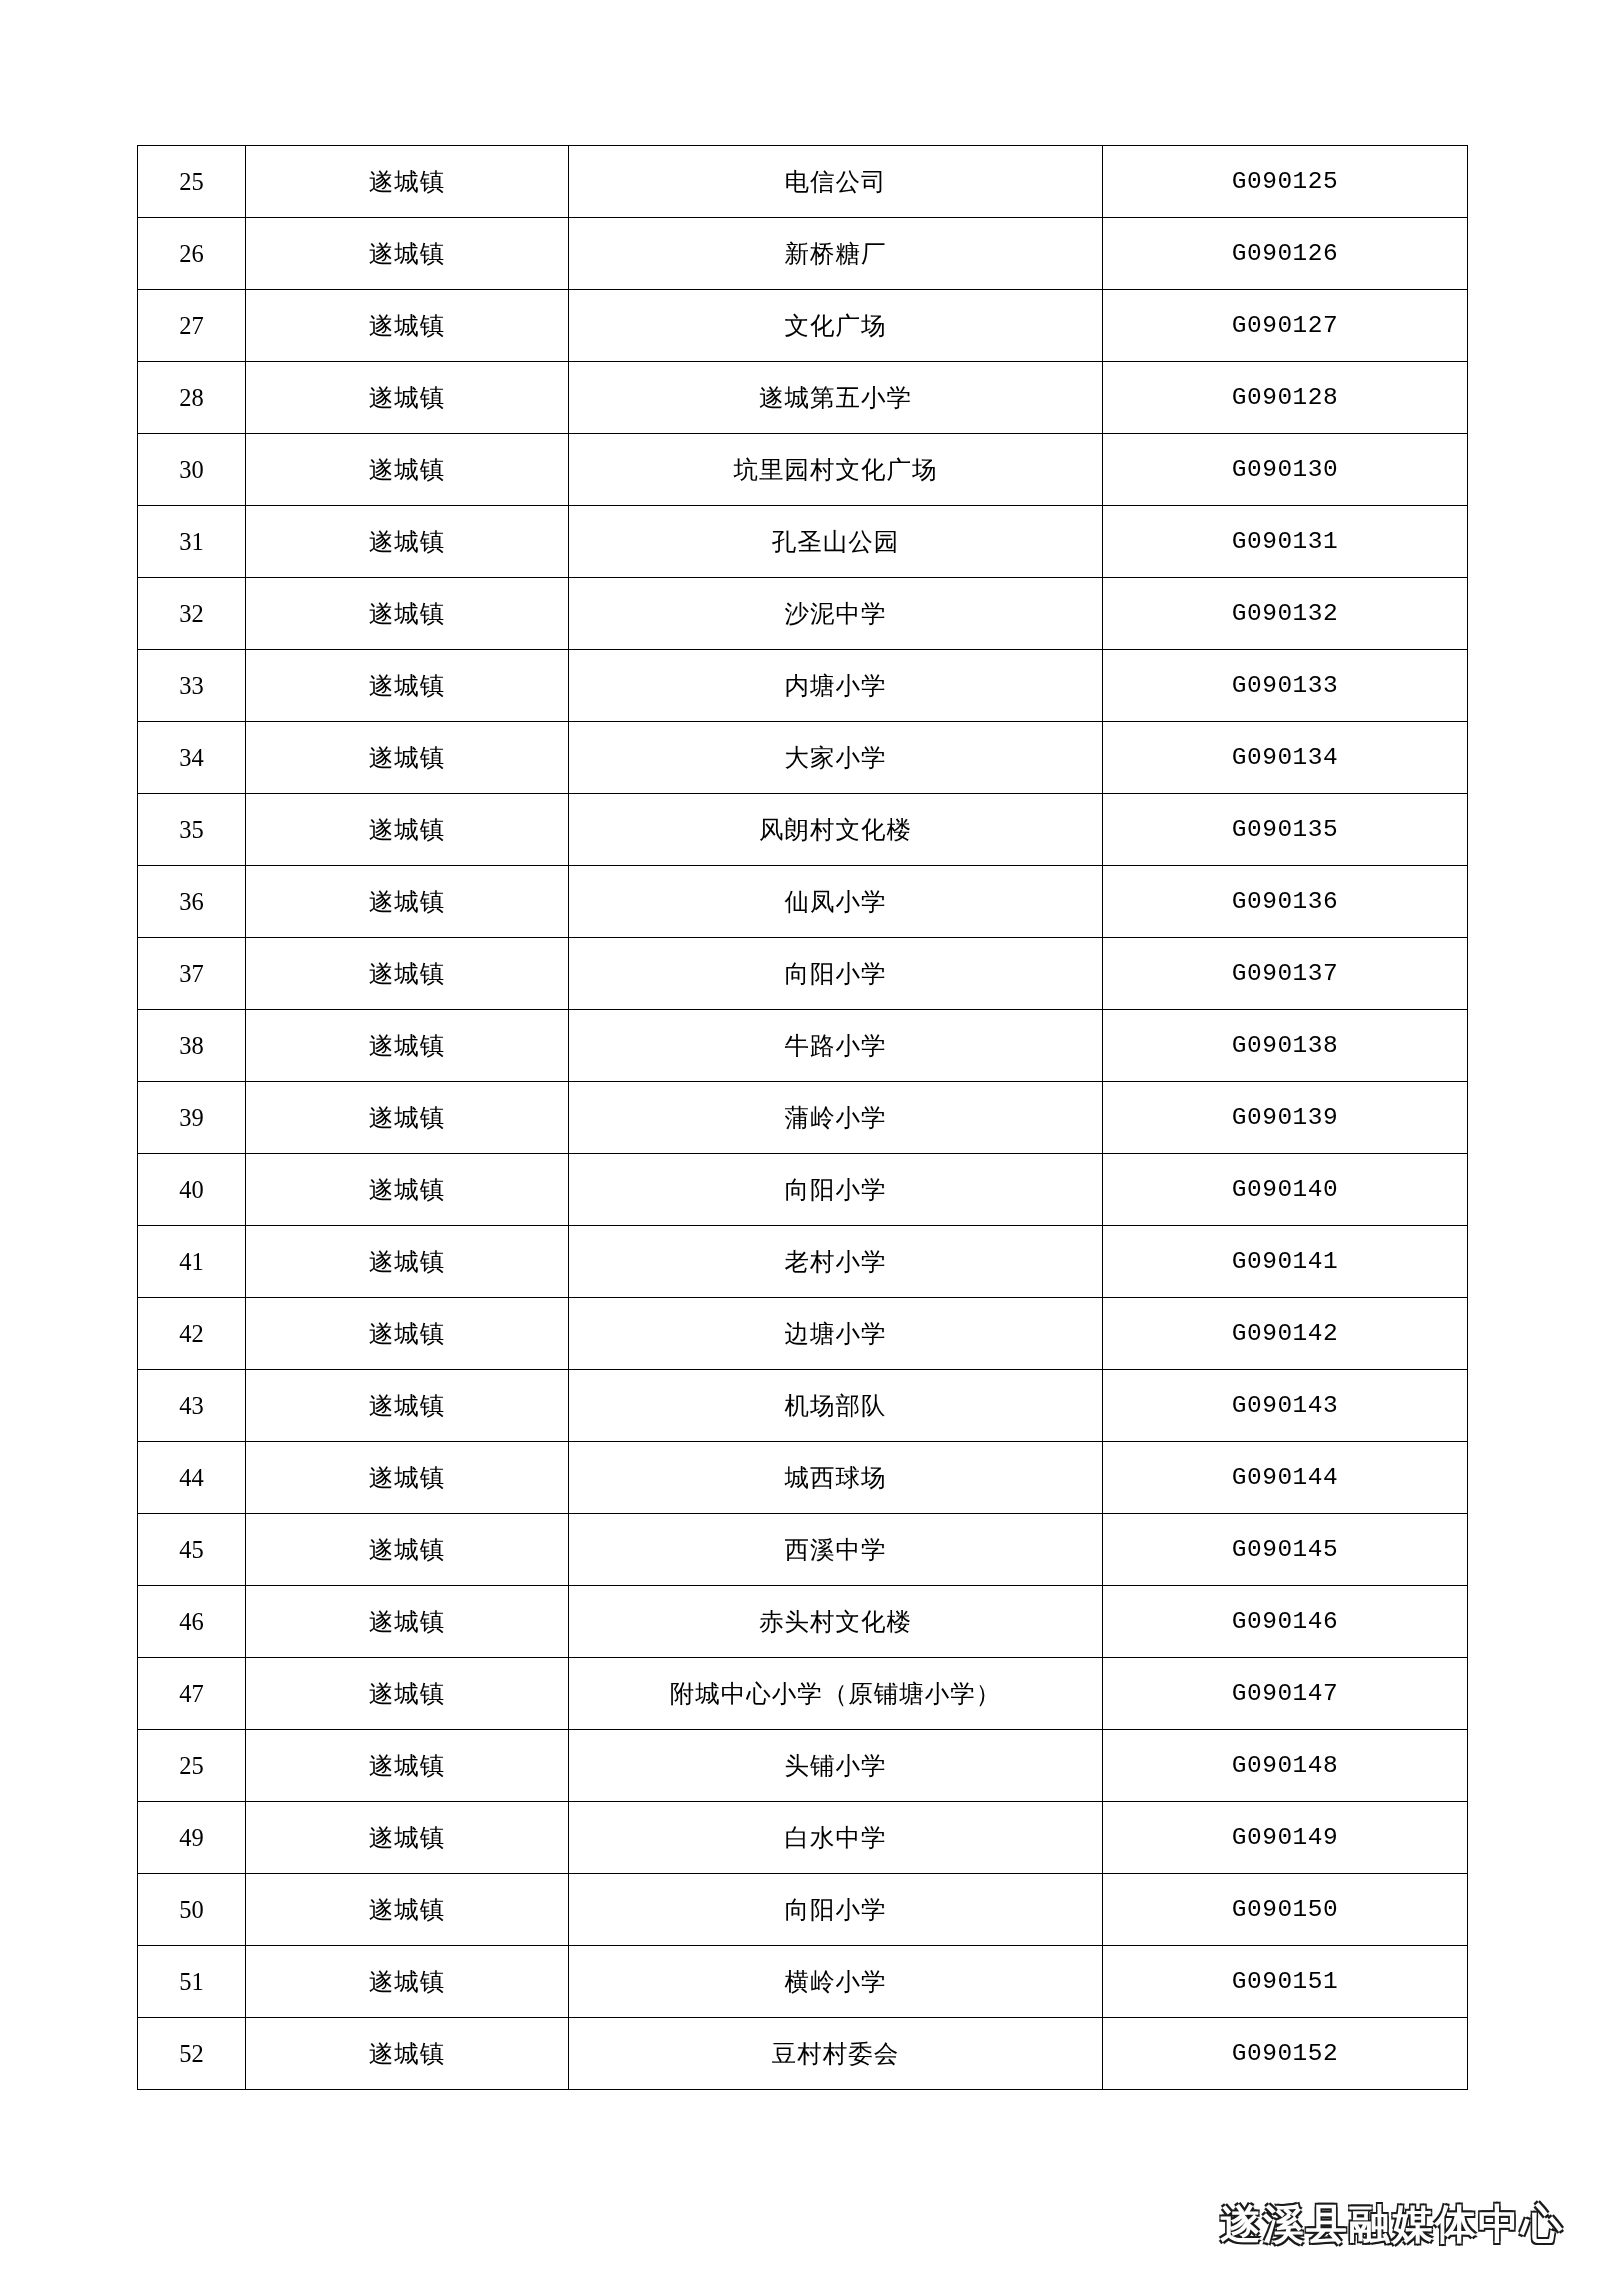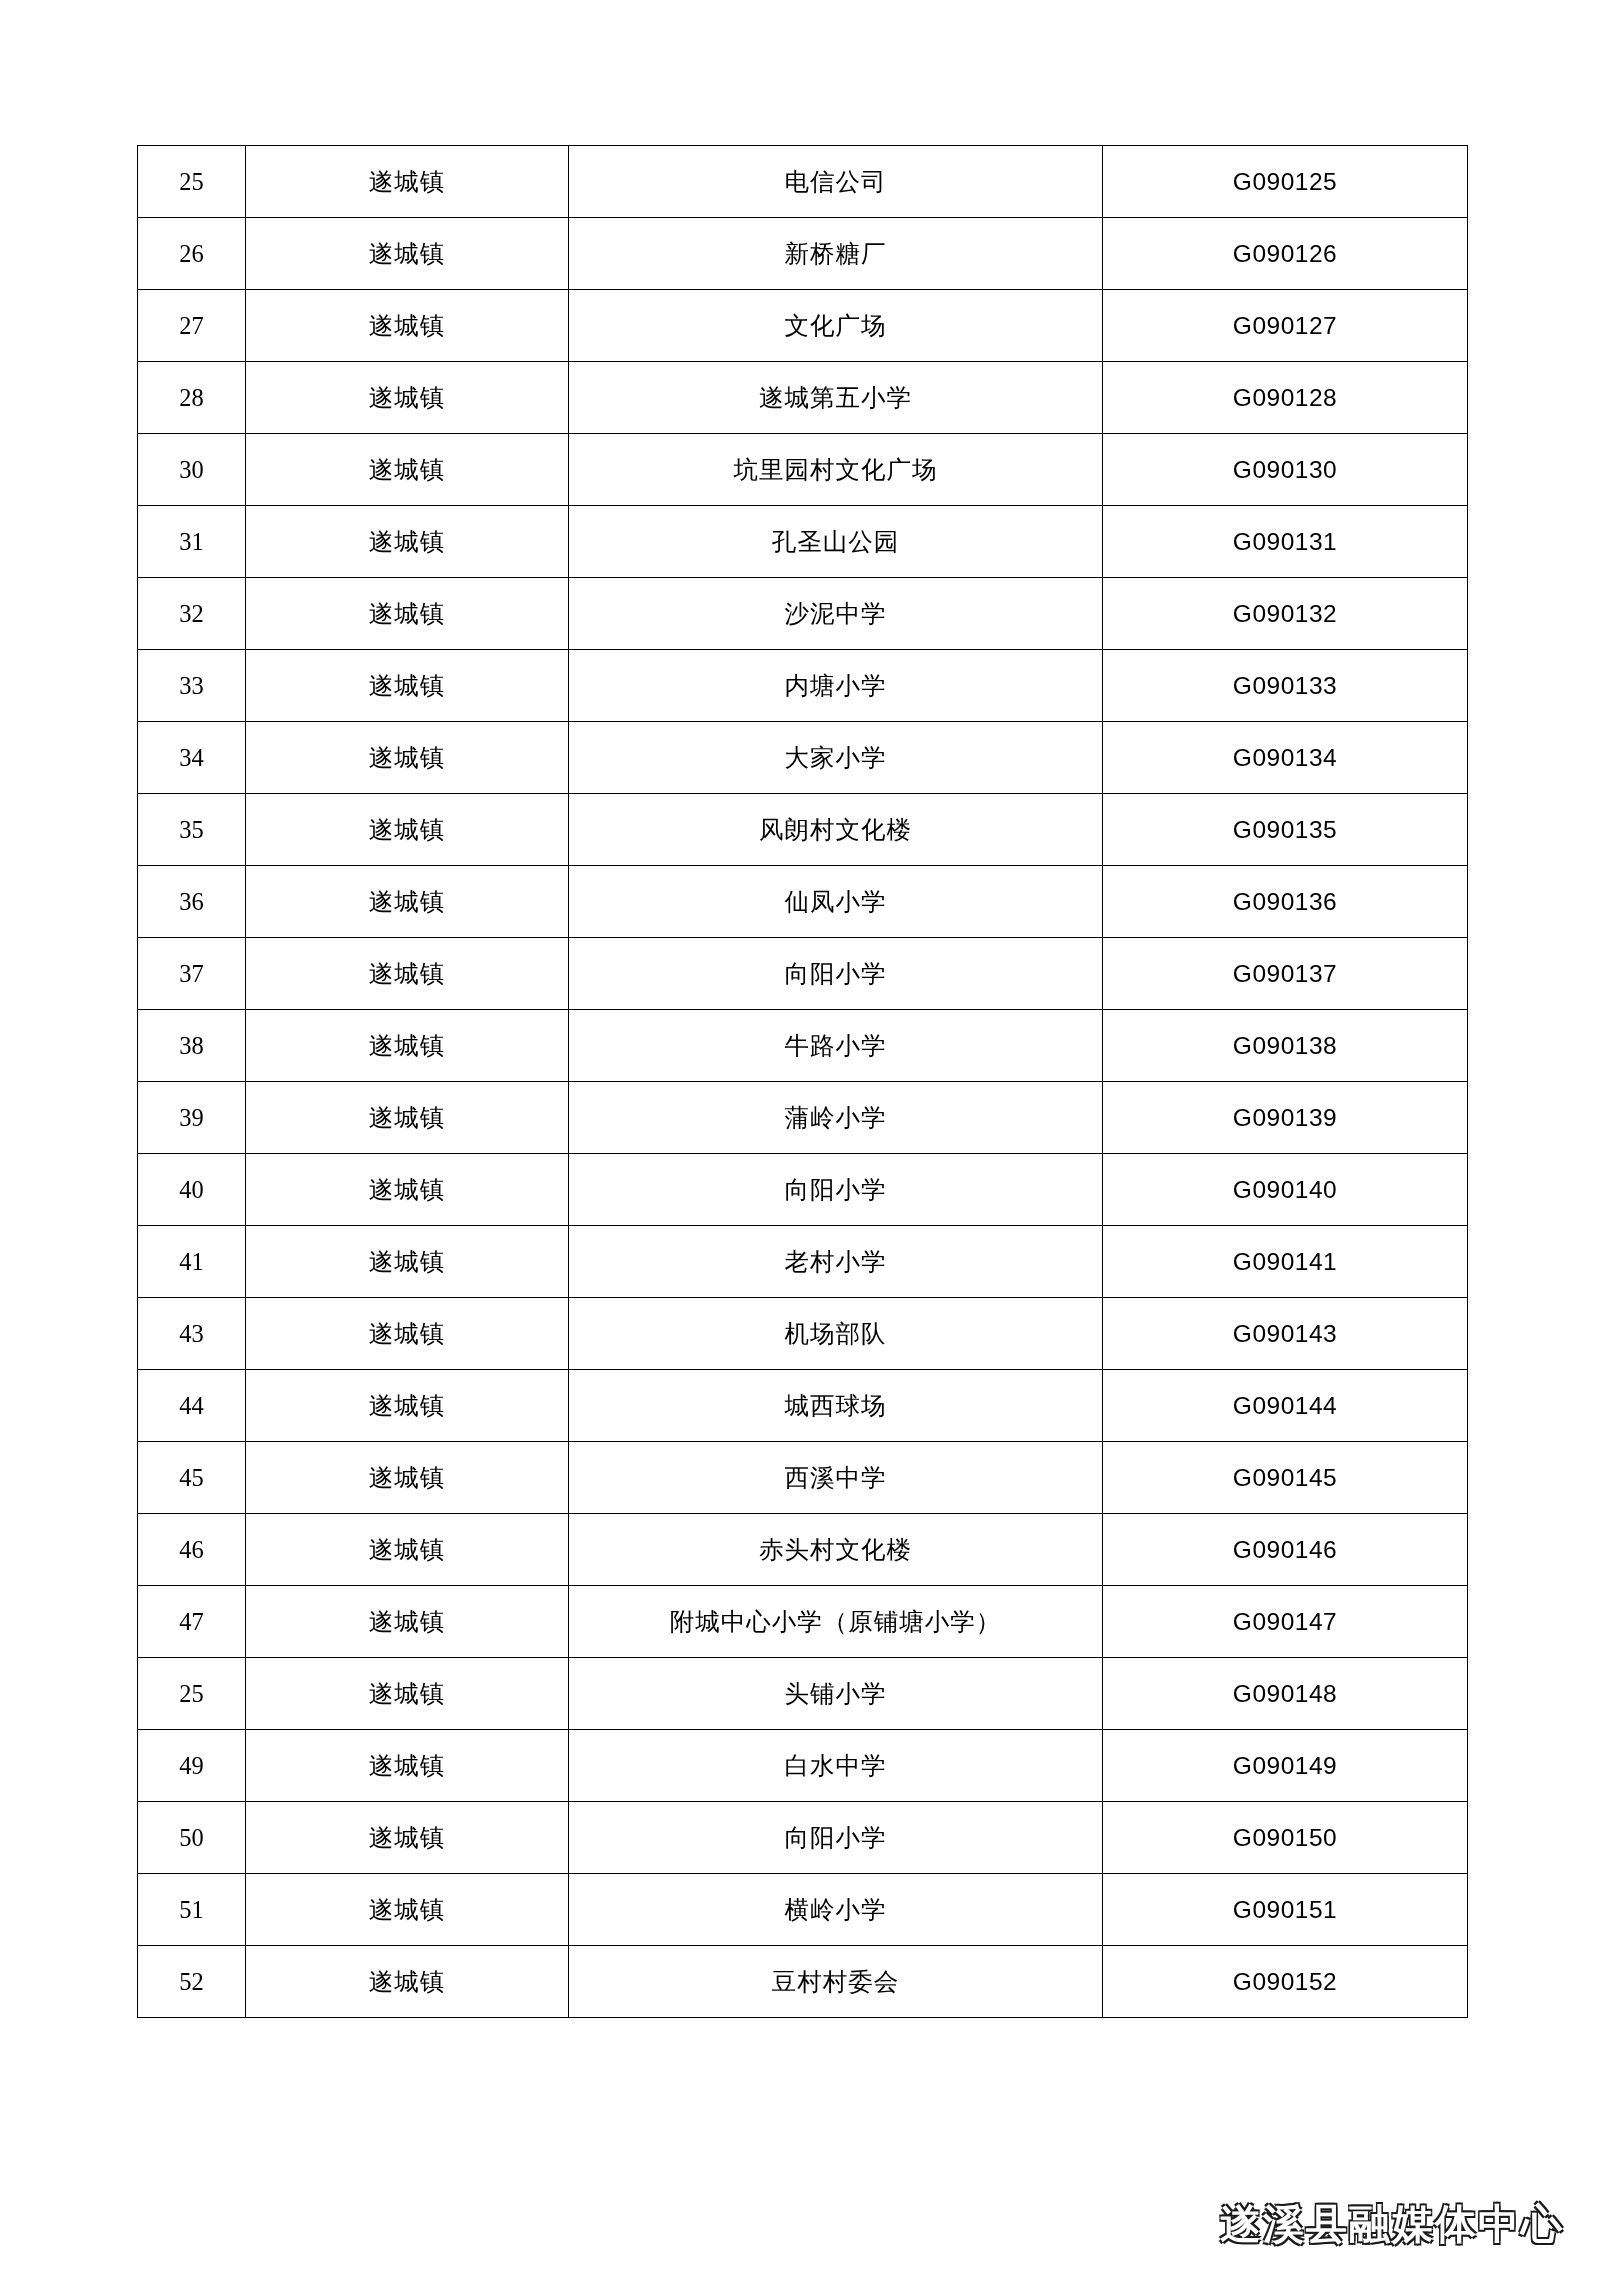--- a/index.html
+++ b/index.html
@@ -52,21 +52,21 @@
     font-family: "Liberation Serif", "DejaVu Serif", serif;
     font-size: 25.5px;
     letter-spacing: 1px;
   }
   .cell-name {
     font-family: "Liberation Serif", "DejaVu Serif", serif;
     font-size: 26.5px;
     letter-spacing: 1px;
   }
   .cell-code {
-    font-family: Liberation Sans, sans-serif;
+    font-family: Liberation Mono, monospace;
     font-size: 24.5px;
     letter-spacing: 0.5px;
   }
   .watermark {
     position: absolute;
     right: 57px;
     bottom: 41px;
     font-family: "Liberation Serif", "DejaVu Serif", serif;
     font-size: 41px;
     font-weight: bold;
@@ -183,20 +183,26 @@
           <td class="cell-name">向阳小学</td>
           <td class="cell-code">G090140</td>
         </tr>
         <tr>
           <td class="cell-index">41</td>
           <td class="cell-town">遂城镇</td>
           <td class="cell-name">老村小学</td>
           <td class="cell-code">G090141</td>
         </tr>
         <tr>
+          <td class="cell-index">42</td>
+          <td class="cell-town">遂城镇</td>
+          <td class="cell-name">边塘小学</td>
+          <td class="cell-code">G090142</td>
+        </tr>
+        <tr>
           <td class="cell-index">43</td>
           <td class="cell-town">遂城镇</td>
           <td class="cell-name">机场部队</td>
           <td class="cell-code">G090143</td>
         </tr>
         <tr>
           <td class="cell-index">44</td>
           <td class="cell-town">遂城镇</td>
           <td class="cell-name">城西球场</td>
           <td class="cell-code">G090144</td>

